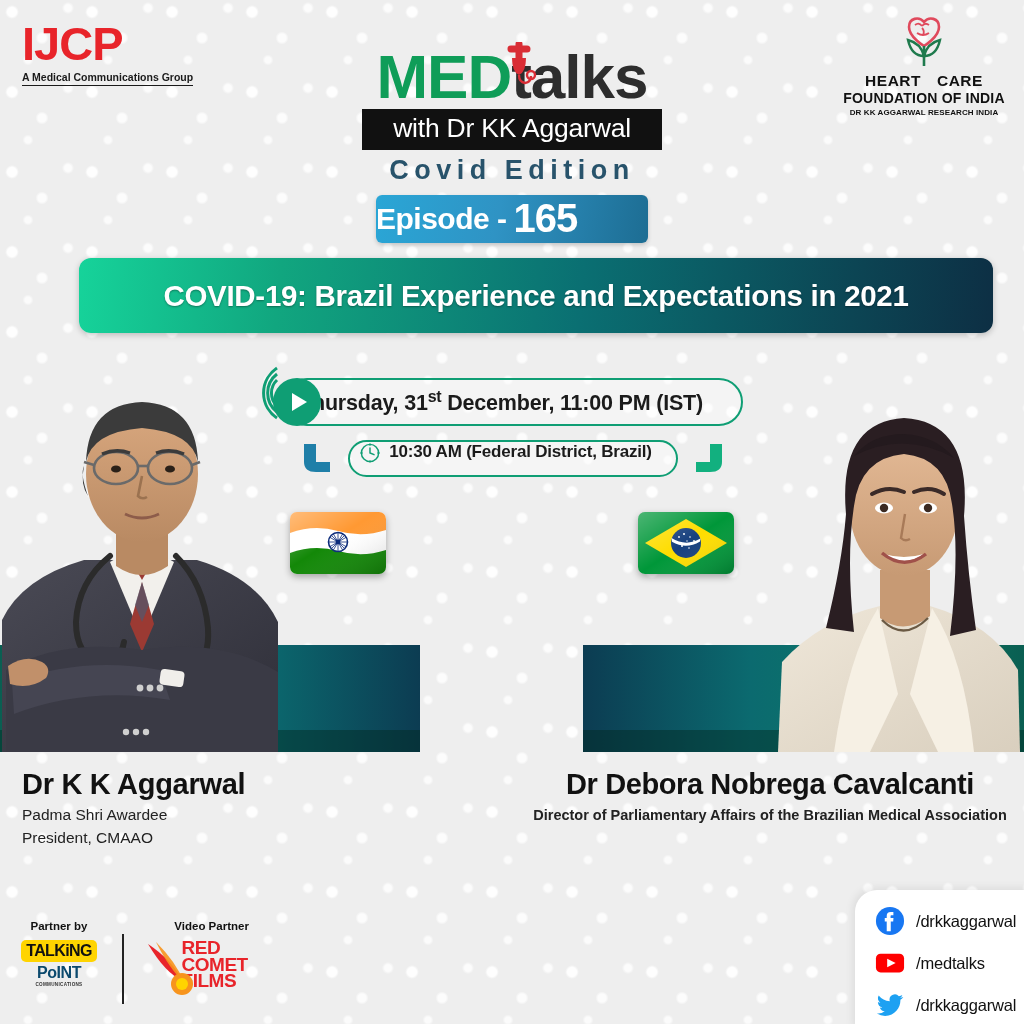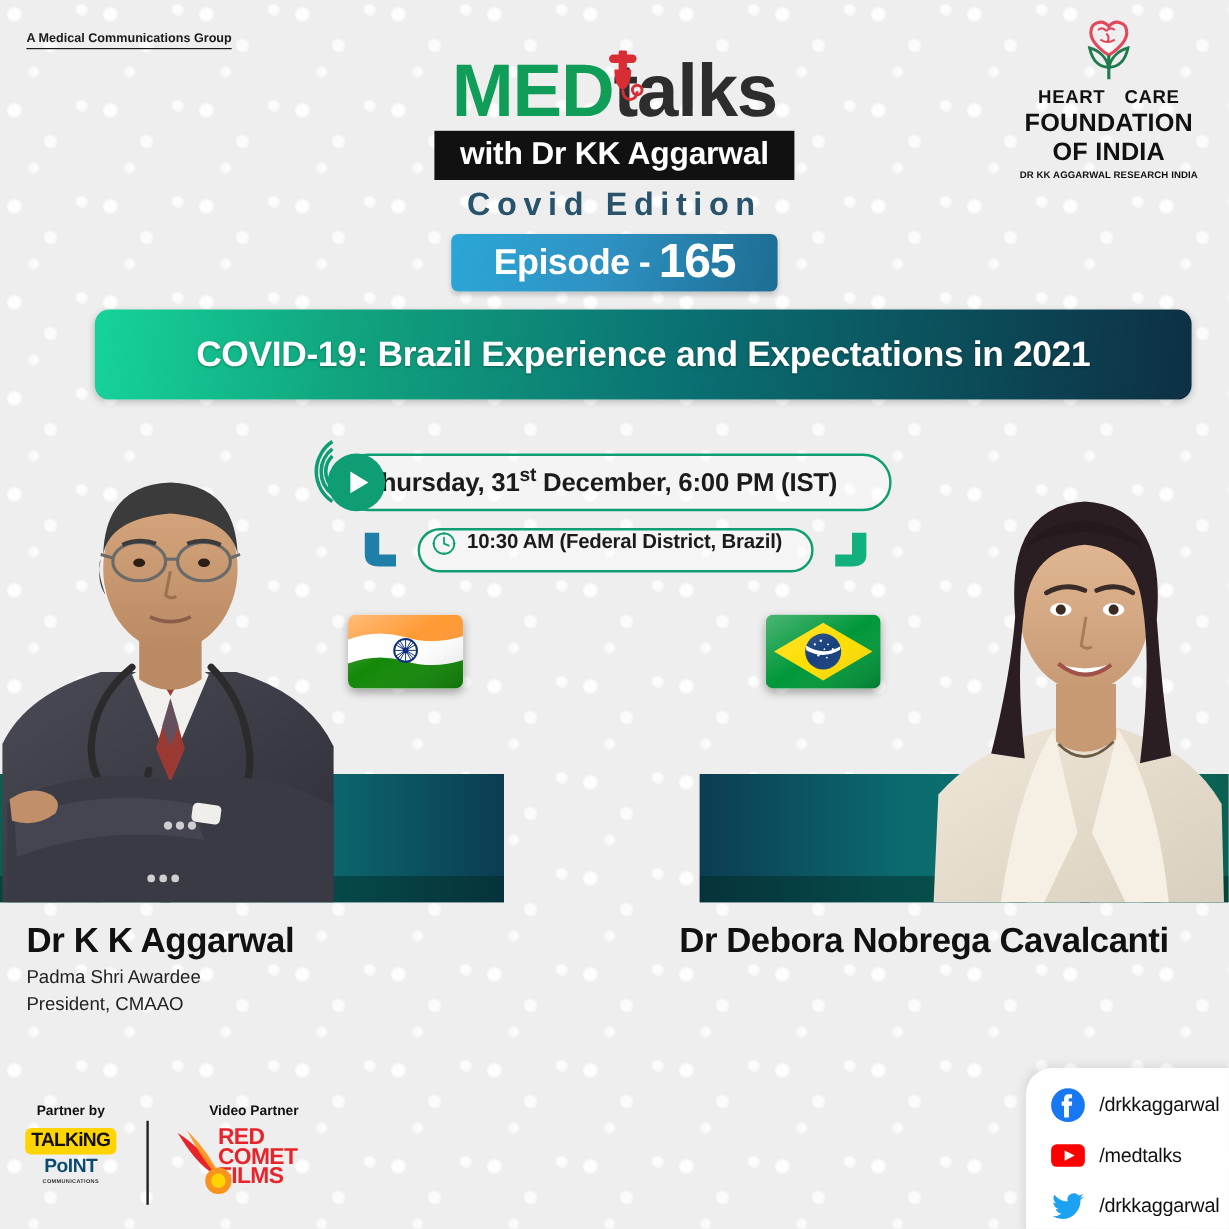--- a/index.html
+++ b/index.html
@@ -33,47 +33,47 @@
   }
   #ijcp-logo .tag{
     margin-top:3px; font-size:10.5px; font-weight:bold; color:#1a1a1a;
     border-bottom:1.4px solid #1a1a1a; padding-bottom:2px; display:inline-block;
   }
 
   
   #hcfi-logo{ right:14px; top:16px; width:172px; text-align:center; }
   #hcfi-logo .hc-l1{ font-size:15.5px; font-weight:bold; letter-spacing:.5px; color:#111; margin-top:-2px;}
   #hcfi-logo .hc-l1 .gap{ display:inline-block; width:16px;}
-  #hcfi-logo .hc-l2{ font-size:21px; font-weight:bold; letter-spacing:.2px; color:#111; }
+  #hcfi-logo .hc-l2{ font-size:14px; font-weight:bold; letter-spacing:.2px; color:#111; }
   #hcfi-logo .hc-l3{ font-size:8px; font-weight:bold; letter-spacing:.1px; color:#111; margin-top:2px;}
 
   
   #medtalks{ left:50%; transform:translateX(-50%); top:48px; width:300px; text-align:center; }
   #medtalks .wordmark{
     font-size:62px; font-weight:bold; line-height:.95; letter-spacing:-1px;
     position:relative; display:block;
   }
   #medtalks .wm-med{ color:#0f9d58; }
   #medtalks .wm-talks{ color:#2d2d2d; }
   #medtalks .steth{
     position:absolute; left:137px; top:-6px; width:40px; height:46px;
   }
   #medtalks .withbar{
-    background:#111; color:#fff; font-size:26.5px; font-weight:bold;
+    background:#111; color:#fff; font-size:26.5px; font-weight:normal;
     padding:4px 0 6px; margin-top:2px; letter-spacing:-.2px;
   }
   #medtalks .covid{
     color:#28536b; font-size:27px; font-weight:bold; letter-spacing:5.5px;
     margin-top:5px;
   }
   #medtalks .epbadge{
     margin:9px auto 0; width:272px; height:48px;
     background:linear-gradient(100deg,#2aa6d6 0%, #2f93c4 45%, #1d6d93 100%);
     border-radius:6px; color:#fff;
-    display:flex; align-items:center; justify-content:center;
+    display:flex; align-items:center; 
     box-shadow:0 2px 4px rgba(0,0,0,.18);
   }
   #medtalks .epbadge .lab{ font-size:30px; font-weight:bold; letter-spacing:-.5px;}
   #medtalks .epbadge .num{ font-size:40px; font-weight:bold; margin-left:7px; letter-spacing:-1px;}
 
   
   #title-banner{
     left:79px; top:258px; width:914px; height:75px;
     background:linear-gradient(95deg,#16d39a 0%, #11a67f 22%, #0a6f72 55%, #0d2f44 100%);
     border-radius:12px;
@@ -185,20 +185,21 @@
   #social-panel .row{ display:flex; align-items:center; margin-bottom:12px; }
   #social-panel .ic{ width:30px; height:30px; flex:0 0 30px; margin-right:11px;}
   #social-panel .hd{ font-size:16.5px; color:#111; letter-spacing:-.2px;}
 </style>
 </head>
 <body>
 
 <div id="bg-texture"></div>
 
 <div class="layer" id="ijcp-logo">
+  <div class="mark">IJCP</div>
   <div class="tag">A Medical Communications Group</div>
 </div>
 
 <div class="layer" id="hcfi-logo">
   <svg width="66" height="54" viewBox="0 0 66 54">
     <path d="M33 6 C28 0, 18 2, 18 11 C18 21, 33 30, 33 30 C33 30, 48 21, 48 11 C48 2, 38 0, 33 6 Z" fill="none" stroke="#e0495c" stroke-width="2.6"></path>
     <path d="M24 9 q4 -3 7 1 M38 9 q-4 -3 -7 1 M26 17 q6 4 12 0 M31 12 q3 3 1 7" fill="none" stroke="#e0495c" stroke-width="1.8"></path>
     <path d="M33 30 L33 50" stroke="#1f7a4d" stroke-width="2.6" fill="none"></path>
     <path d="M33 40 C24 40, 19 33, 17 24 C25 26, 31 32, 33 40 Z" fill="none" stroke="#1f7a4d" stroke-width="2.4"></path>
     <path d="M33 40 C42 40, 47 33, 49 24 C41 26, 35 32, 33 40 Z" fill="none" stroke="#1f7a4d" stroke-width="2.4"></path>
@@ -235,21 +236,21 @@
 <div class="layer" id="pill-date">
   <svg id="waves" viewBox="0 0 60 70">
     <path d="M30 10 A30 30 0 0 0 30 60" fill="none" stroke="#0f9e74" stroke-width="3"></path>
     <path d="M30 16 A24 24 0 0 0 30 54" fill="none" stroke="#0f9e74" stroke-width="3"></path>
     <path d="M30 22 A18 18 0 0 0 30 48" fill="none" stroke="#0f9e74" stroke-width="3"></path>
   </svg>
   <div id="play-badge">
       <div class="tri"></div>
     </div>
   <div class="txt">
-    <span>Thursday, 31</span><sup>st</sup><span> December, 6:00 PM (IST)</span>
+    <span>Thursday, 31</span><sup>st</sup><span> December, 11:00 PM (IST)</span>
   </div>
 </div>
 
 <svg class="quote-mark layer" id="quote-left" viewBox="0 0 38 34">
   <path d="M4 2 L4 20 q0 10 12 10 L30 30 L30 20 L16 20 L16 2 Z" fill="#1f7fa8"></path>
 </svg>
 <svg class="quote-mark layer" id="quote-right" viewBox="0 0 38 34">
   <path d="M34 2 L34 20 q0 10 -12 10 L8 30 L8 20 L22 20 L22 2 Z" fill="#12b07f"></path>
 </svg>
 
@@ -476,20 +477,21 @@
 </div>
 
 <div class="layer" id="speaker-left-info">
   <div class="nm">Dr K K Aggarwal</div>
   <div class="rw">Padma Shri Awardee</div>
   <div class="rw">President, CMAAO</div>
 </div>
 
 <div class="layer" id="speaker-right-info">
   <div class="nm">Dr Debora Nobrega Cavalcanti</div>
+  <div class="rw">Director of Parliamentary Affairs of the Brazilian Medical Association</div>
 </div>
 
 <div class="layer" id="sponsors">
   <div class="col">
     <div class="hd">Partner by</div>
     <div class="tp-logo">
       <div class="yellow">TALKiNG</div>
       <div class="pt">PoINT</div>
       <div class="sub">COMMUNICATIONS</div>
     </div>

